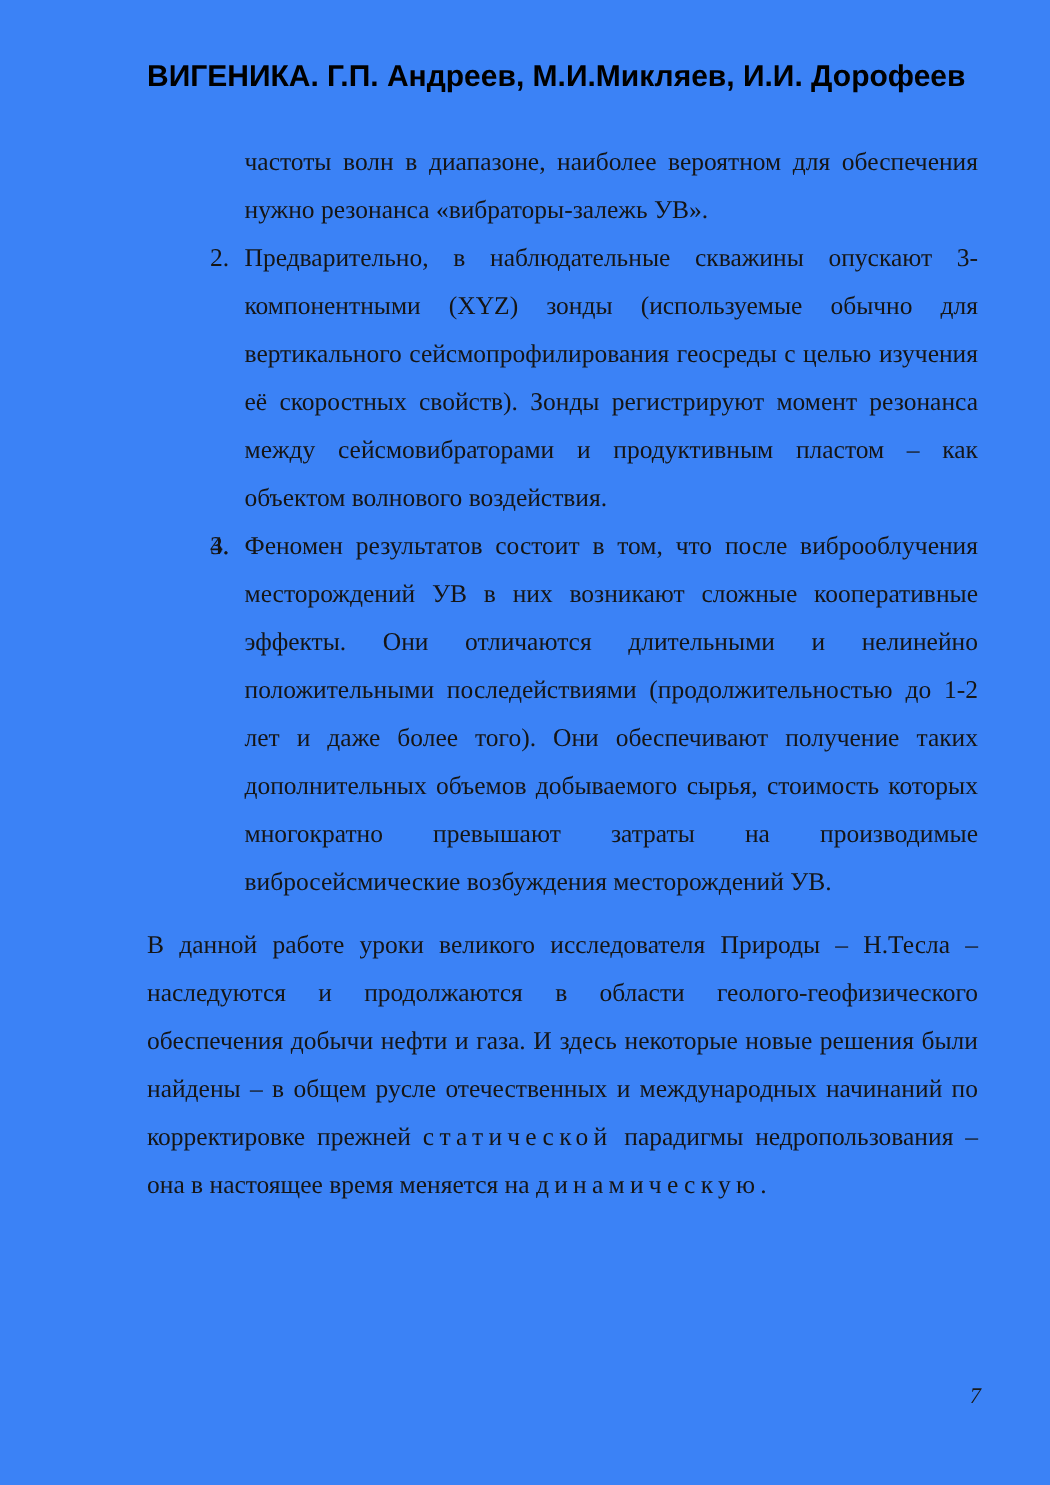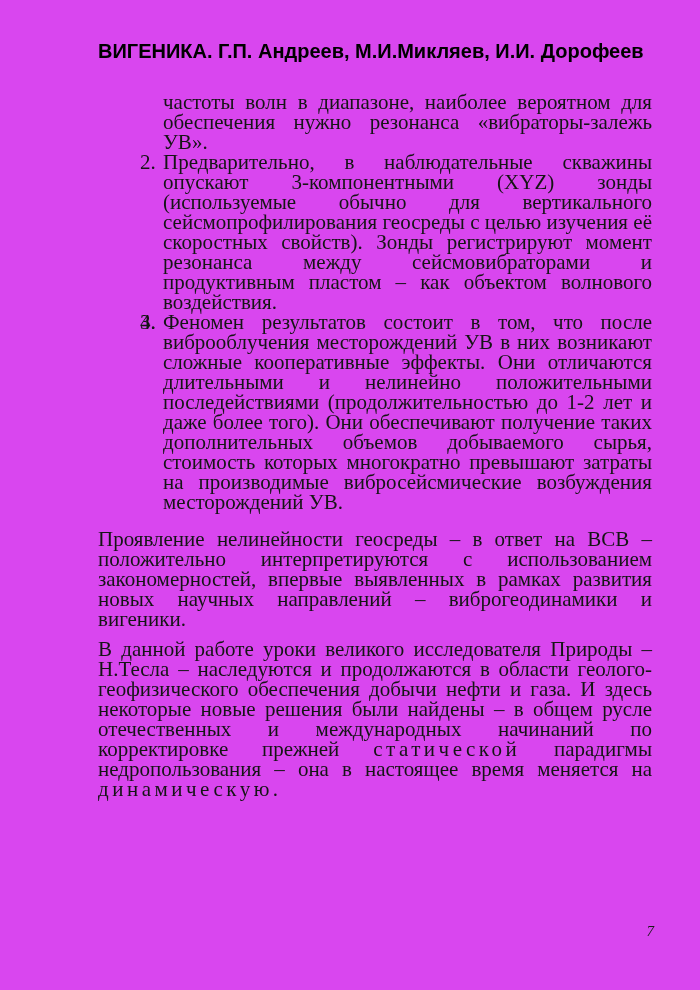--- a/index.html
+++ b/index.html
@@ -3,38 +3,38 @@
 <meta charset="utf-8">
 <style>
   * { margin: 0; padding: 0; box-sizing: border-box; }
   html, body {
     width: 700px; height: 990px;
     background: #ffffff;
   }
   .page {
     position: relative;
     width: 700px; height: 990px;
-    background: #d946ef;
+    background: #3b82f6;
     padding: 38px 48px 0 98px;
     font-family: "Liberation Serif", "DejaVu Serif", serif;
     color: #151515;
     overflow: hidden;
   }
   .title {
     font-family: "Liberation Sans", "DejaVu Sans", sans-serif;
     font-weight: bold;
     font-size: 20px;
     line-height: 26px;
     color: #000000;
     margin-bottom: 28px;
     white-space: nowrap;
   }
   .body-text {
-    font-size: 21px;
-    line-height: 20px;
+    font-size: 17px;
+    line-height: 32px;
     text-align: justify;
     margin-top: 16px;
   }
   .list-cont {
     padding-left: 65px;
   }
   .list-item {
     position: relative;
     padding-left: 65px;
   }
@@ -77,21 +77,20 @@
 
     <div class="list-item">
       <span class="num">3.</span>
     </div>
 
     <div class="list-item">
       <span class="num">4.</span>
       <div>Феномен результатов состоит в том, что после виброоблучения месторождений УВ в них возникают сложные кооперативные эффекты. Они отличаются длительными и нелинейно положительными последействиями (продолжительностью до 1-2 лет и даже более того). Они обеспечивают получение таких дополнительных объемов добываемого сырья, стоимость которых многократно превышают затраты на производимые вибросейсмические возбуждения месторождений УВ.</div>
     </div>
 
-    <p class="para-1">Проявление нелинейности геосреды – в ответ на ВСВ – положительно интерпретируются с использованием закономерностей, впервые выявленных в рамках развития новых научных направлений – виброгеодинамики и вигеники.</p>
 
     <p class="para-2">
       <span>В данной работе уроки великого исследователя Природы – Н.Тесла – наследуются и продолжаются в области геолого-геофизического обеспечения добычи нефти и газа. И здесь некоторые новые решения были найдены – в общем русле отечественных и международных начинаний по корректировке прежней </span><span class="em-spaced">статической</span><span class="em-italic"> парадигмы недропользования</span><span> – она в настоящее время меняется на </span><span class="em-spaced">динамическую</span><span>.</span>
     </p>
 
   </div>
 
   <div class="page-number">7</div>
 
 </div>

